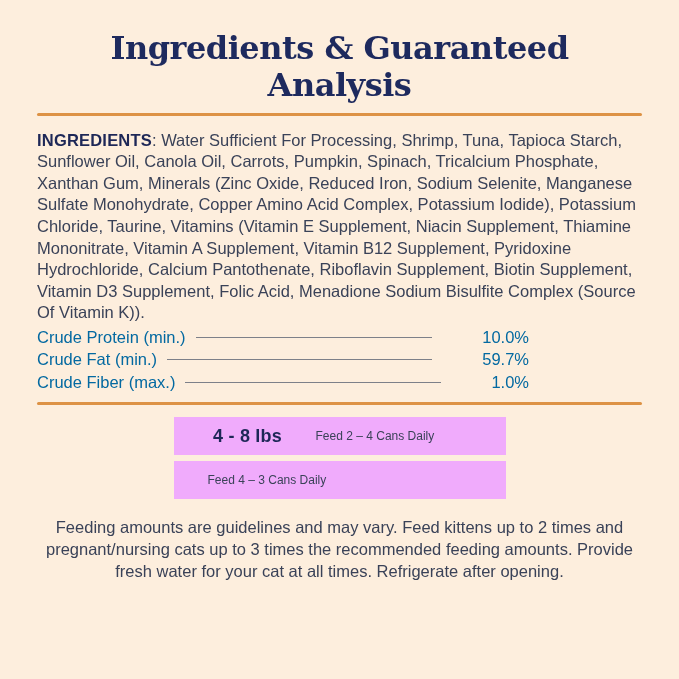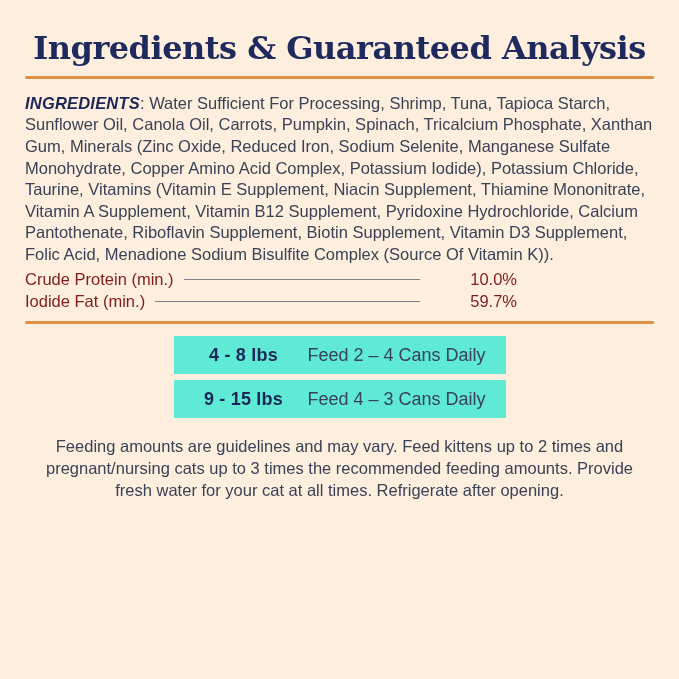--- a/index.html
+++ b/index.html
@@ -11,21 +11,21 @@
     height: 679px;
     background: #fdeedd;
     font-family: "Liberation Sans", sans-serif;
     color: #3a4258;
     overflow: hidden;
   }
   .panel {
     box-sizing: border-box;
     width: 679px;
     height: 679px;
-    padding: 0 25px;
+    padding: 0 37px;
     border-radius: 26px;
   }
   .serif-title {
     font-family: "DejaVu Serif", "Liberation Serif", serif;
     font-weight: bold;
     color: #1e2a5e;
     text-align: center;
     font-size: 32px;
     letter-spacing: -0.5px;
     margin: 0;
@@ -44,71 +44,70 @@
     color: #3a4258;
     margin: 0;
   }
   .ingredients-para { margin-top: 14px; }
   .caps-heading {
     font-weight: bold;
     color: #1d2757;
     font-size: 16.5px;
     letter-spacing: 0.2px;
     line-height: 21px;
-    font-style: italic;
   }
   .calorie-heading { margin-top: 11px; }
   .ga-heading { margin-top: 10px; }
   .ga-rows {
     width: 492px;
     margin-top: 2px;
   }
   .ga-row {
     display: flex;
     align-items: baseline;
     font-size: 16.5px;
     line-height: 22.4px;
-    color: #7f1d1d;
+    color: #0369a1;
     justify-content: flex-end;
   }
   .ga-label { white-space: nowrap; }
   .ga-leader {
     flex: 1;
     border-bottom: 1.5px solid #7d8089;
     margin: 0 10px;
     transform: translateY(-5px);
   }
   .ga-value { white-space: nowrap; margin-left: 40px; }
   #title-feeding { margin-top: 24px; }
   .feed-table {
     width: 332px;
     margin: 12px auto 0;
     display: flex;
     flex-direction: column;
     gap: 6px;
   }
   .feed-row {
-    background: #5eead4;
+    background: #f0abfc;
     height: 38px;
     display: flex;
     align-items: center;
     padding: 0 20px;
     box-sizing: border-box;
   }
   .feed-weight {
     font-weight: bold;
     color: #1d2757;
     font-size: 18px;
     width: 108px;
     text-align: center;
     white-space: nowrap;
     letter-spacing: 0.2px;
   }
   .feed-amount {
-    font-size: 18px;
+    font-size: 12px;
     color: #3a4258;
     margin-left: 14px;
     white-space: nowrap;
   }
   .note {
     text-align: center;
     font-size: 16.5px;
     line-height: 22px;
     color: #3a4258;
     width: 605px;
@@ -129,35 +128,39 @@
 
 
 
   <div class="ga-rows">
     <div class="ga-row">
       <span class="ga-label">Crude Protein (min.)</span>
       <span class="ga-leader"></span>
       <span class="ga-value">10.0%</span>
     </div>
     <div class="ga-row">
-      <span class="ga-label">Iodide Fat (min.)</span>
+      <span class="ga-label">Crude Fat (min.)</span>
       <span class="ga-leader"></span>
       <span class="ga-value">59.7%</span>
+    </div>
+    <div class="ga-row">
+      <span class="ga-label">Crude Fiber (max.)</span>
+      <span class="ga-leader"></span>
+      <span class="ga-value">1.0%</span>
     </div>
   </div>
 
 
   <div class="rule"></div>
 
   <div class="feed-table">
     <div class="feed-row">
       <span class="feed-weight">4 - 8 lbs</span>
       <span class="feed-amount">Feed 2 – 4 Cans Daily</span>
     </div>
     <div class="feed-row">
-      <span class="feed-weight">9 - 15 lbs</span>
       <span class="feed-amount">Feed 4 – 3 Cans Daily</span>
     </div>
   </div>
 
   <p class="note">Feeding amounts are guidelines and may vary. Feed kittens up to 2 times and pregnant/nursing cats up to 3 times the recommended feeding amounts. Provide fresh water for your cat at all times. Refrigerate after opening.</p>
 
 </div>
 
 </body></html>

